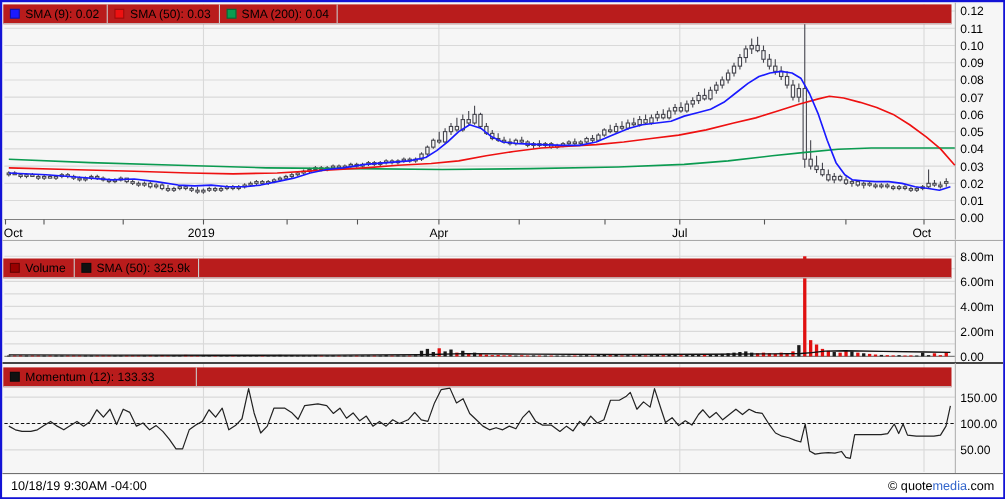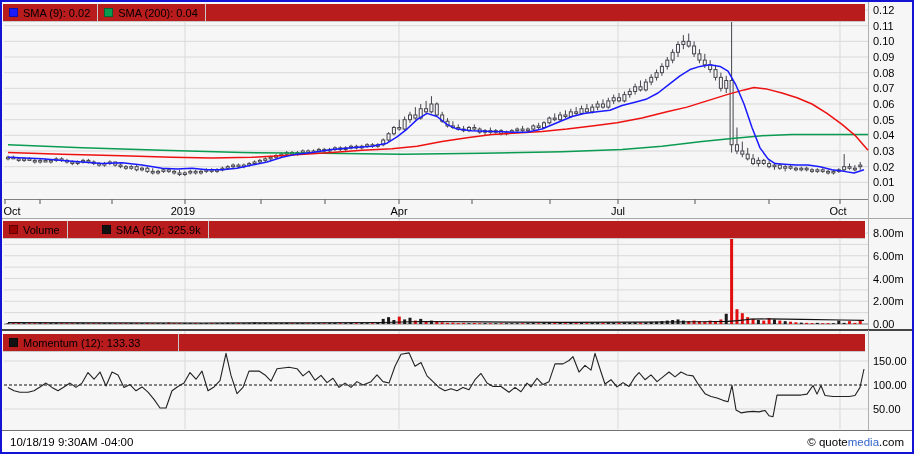--- a/index.html
+++ b/index.html
@@ -400,20 +400,24 @@
         <polyline points="6,142.73333333333332 80,145.86666666666667 160,148.21666666666667 240,150.56666666666666 320,151.35 400,152.13333333333333 480,151.35 560,149.78333333333333 620,147.43333333333334 660,144.3 700,139.6 730,136.46666666666667 760,133.64666666666665 790,132.55 866,132.55" fill="none" stroke="#0a9b50" stroke-width="1.5" stroke-linejoin="round"></polyline>
         <polyline points="6,150.56666666666666 60,152.13333333333333 120,153.7 170,155.26666666666665 210,156.05 250,155.26666666666665 290,152.91666666666666 330,150.56666666666666 360,148.21666666666667 390,146.65 415,144.3 440,139.6 465,135.68333333333334 490,132.55 515,130.98333333333332 540,129.41666666666666 565,127.06666666666666 590,123.93333333333334 615,120.8 640,116.1 665,109.83333333333333 685,105.13333333333333 705,98.86666666666666 725,92.6 742,87.89999999999999 752,85.55000000000001 765,87.11666666666665 780,91.03333333333332 795,95.73333333333332 810,102 825,111.39999999999999 840,122.36666666666666 853,133.33333333333331 866,148.21666666666667" fill="none" stroke="#ee1111" stroke-width="1.5" stroke-linejoin="round"></polyline>
         <polyline points="6,155.26666666666665 40,156.83333333333331 70,159.18333333333334 100,161.53333333333333 120,160.75 140,163.1 160,166.23333333333335 175,167.01666666666665 190,166.23333333333335 205,167.8 220,167.8 235,166.23333333333335 250,163.1 265,159.96666666666667 280,155.26666666666665 295,152.13333333333333 310,150.56666666666666 330,147.43333333333334 350,145.86666666666667 370,144.3 385,141.16666666666666 395,134.9 405,127.06666666666666 415,117.66666666666666 425,111.39999999999999 435,114.53333333333333 445,122.36666666666666 455,127.06666666666666 470,128.63333333333333 490,129.41666666666666 510,130.2 525,130.2 540,127.06666666666666 555,120.8 570,114.53333333333333 582,111.39999999999999 595,109.83333333333333 608,108.26666666666667 620,103.56666666666666 632,100.43333333333334 644,97.3 656,91.03333333333332 668,81.63333333333334 678,73.8 688,67.53333333333333 698,64.39999999999998 708,62.833333333333314 718,64.39999999999998 726,69.1 734,83.2 742,102 750,125.5 758,145.86666666666667 766,156.83333333333331 773,161.53333333333333 782,162.31666666666666 794,163.1 806,163.1 818,164.66666666666666 830,167.8 842,169.36666666666667 852,170.93333333333334 862,167.8" fill="none" stroke="#1a1aff" stroke-width="1.5" stroke-linejoin="round"></polyline>
       </svg>
     <div class="legend-row">
       <div class="legend-cell">
         <span class="swatch" style="background: rgb(26, 26, 255);"></span>
         <span>SMA (9): 0.02</span>
       </div>
       <div class="legend-cell">
+        <span class="swatch" style="background: rgb(238, 17, 17);"></span>
+        <span>SMA (50): 0.03</span>
+      </div>
+      <div class="legend-cell">
         <span class="swatch" style="background: rgb(10, 155, 80);"></span>
         <span>SMA (200): 0.04</span>
       </div>
     </div>
   </div>
 
   <div id="volume-section" class="panel">
     <svg id="svg-volume" width="910" height="112">
         <line x1="0" y1="0.5" x2="910" y2="0.5" stroke="#a8a8a8"></line>
         <line x1="2" y1="94.625" x2="866" y2="94.625" stroke="#d9d9d9"></line>
@@ -591,21 +595,21 @@
         <rect x="824.58" y="105.09" width="3" height="0.91" fill="#e01010"></rect>
         <rect x="829.94" y="105.2" width="3" height="0.8" fill="#1a1a1a"></rect>
         <rect x="835.3000000000001" y="102.5875" width="3" height="3.4125" fill="#1a1a1a"></rect>
         <rect x="840.6600000000001" y="104.8625" width="3" height="1.1375" fill="#1a1a1a"></rect>
         <rect x="846.0200000000001" y="103.15625" width="3" height="2.84375" fill="#e01010"></rect>
         <rect x="851.38" y="104.8625" width="3" height="1.1375" fill="#e01010"></rect>
         <rect x="856.74" y="102.01875" width="3" height="3.9812499999999997" fill="#e01010"></rect>
         <polyline points="6,104.635 100,104.8625 200,104.97625 300,104.8625 380,104.52125 420,103.4975 480,103.9525 560,104.29375 640,104.06625 700,103.725 726,103.38375 736,102.5875 748,101.2225 766,100.88125 800,101.45 840,102.01875 862,102.29175" fill="none" stroke="#111111" stroke-width="1.2" stroke-linejoin="round"></polyline>
         <line x1="0" y1="111.5" x2="910" y2="111.5" stroke="#444"></line>
       </svg>
-    <div class="legend-row" style="top:3px;gap:28px;">
+    <div class="legend-row" style="top:17px;">
       <div class="legend-cell" style="min-width:58px;box-sizing:border-box;">
         <span class="swatch" style="background: rgb(153, 0, 0);"></span>
         <span>Volume</span>
       </div>
       <div class="legend-cell">
         <span class="swatch" style="background: rgb(17, 17, 17);"></span>
         <span>SMA (50): 325.9k</span>
       </div>
     </div>
   </div>

